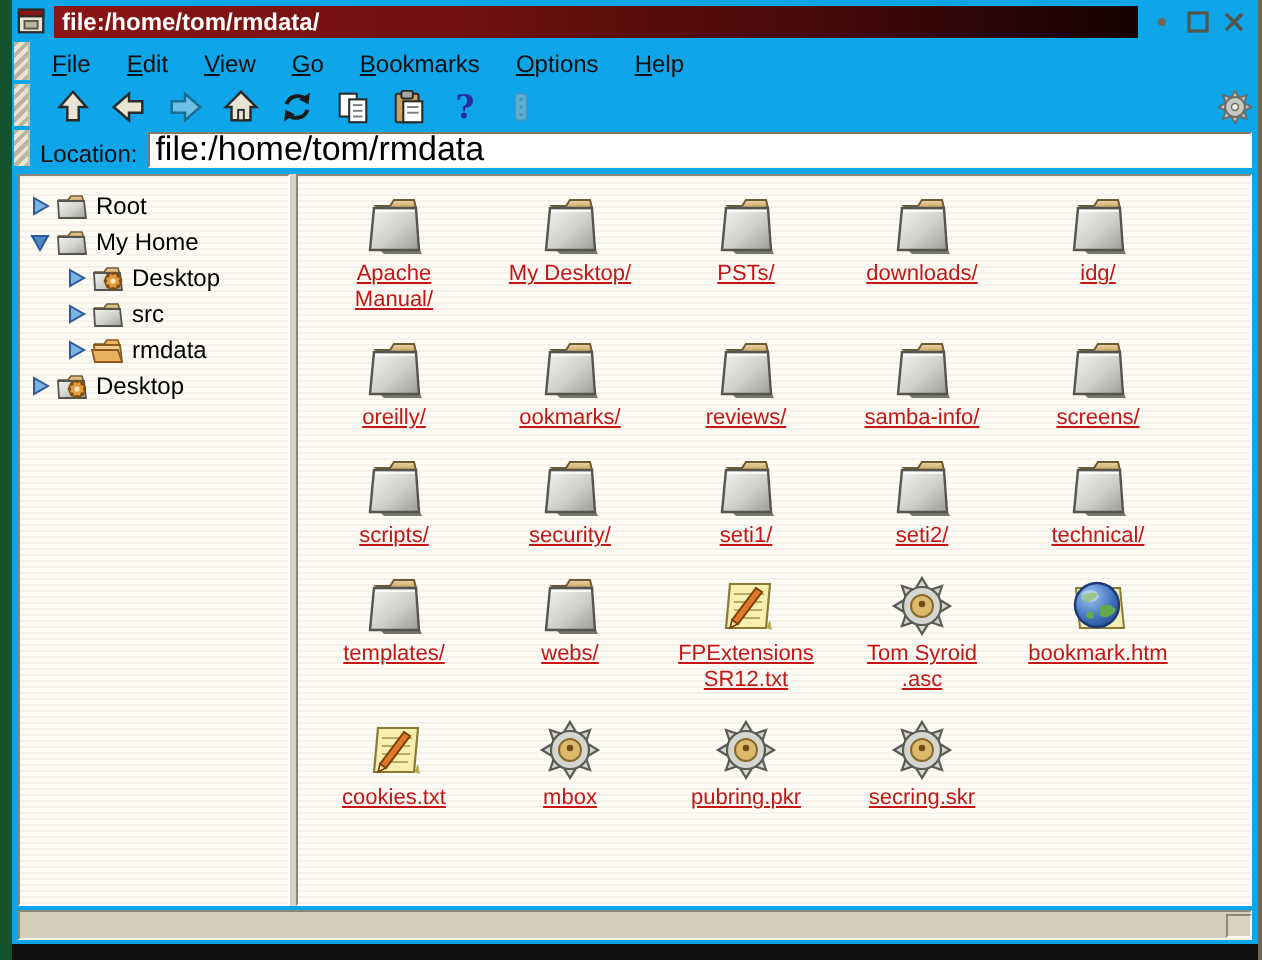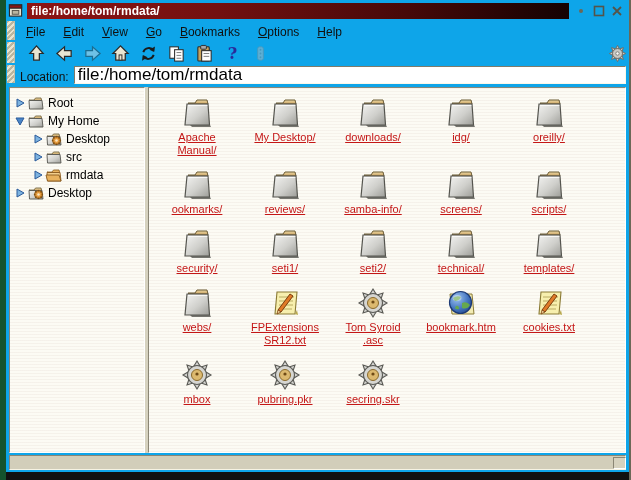--- a/index.html
+++ b/index.html
@@ -430,20 +430,26 @@
           <div class="file-item">
             <svg width="34" height="34" class="file-ico">
               <use href="#i-folder"></use>
             </svg>
             <div class="file-label">My Desktop/</div>
           </div>
           <div class="file-item">
             <svg width="34" height="34" class="file-ico">
               <use href="#i-folder"></use>
             </svg>
+            <div class="file-label">PSTs/</div>
+          </div>
+          <div class="file-item">
+            <svg width="34" height="34" class="file-ico">
+              <use href="#i-folder"></use>
+            </svg>
             <div class="file-label">downloads/</div>
           </div>
           <div class="file-item">
             <svg width="34" height="34" class="file-ico">
               <use href="#i-folder"></use>
             </svg>
             <div class="file-label">idg/</div>
           </div>
           <div class="file-item">
             <svg width="34" height="34" class="file-ico">

